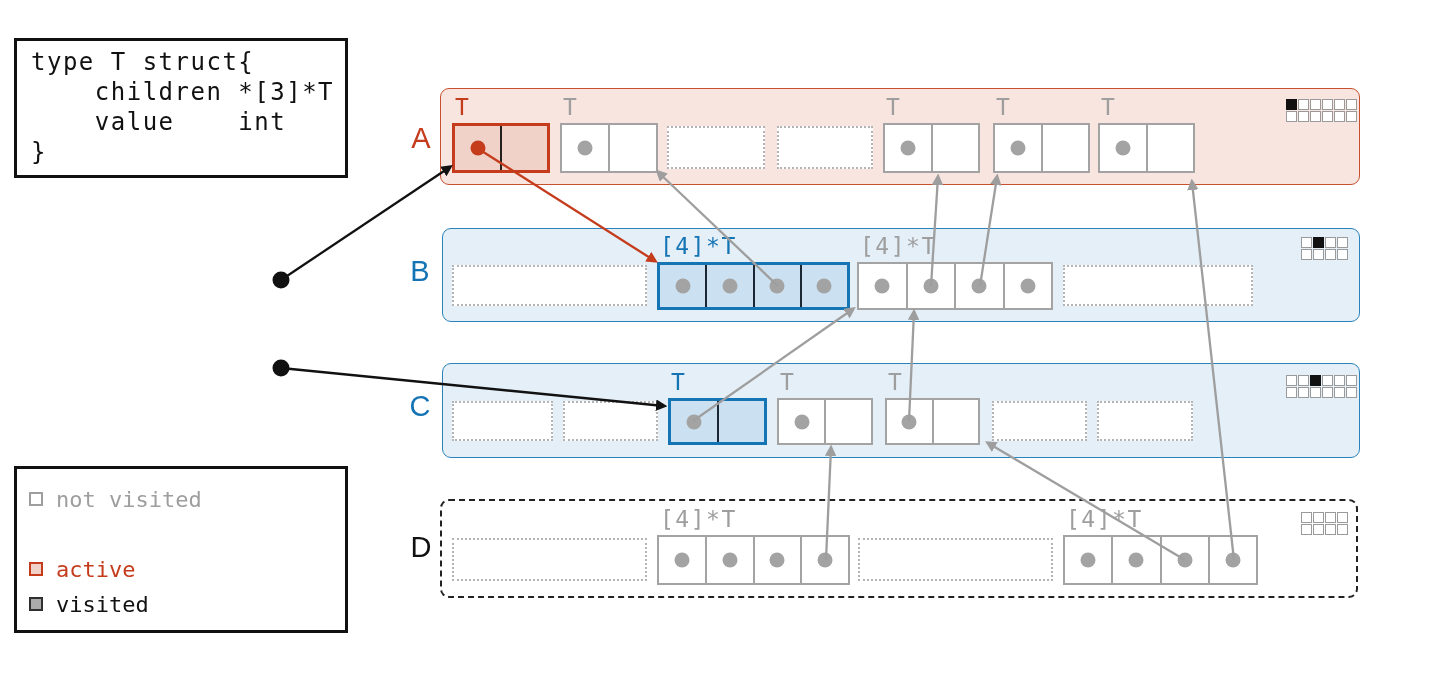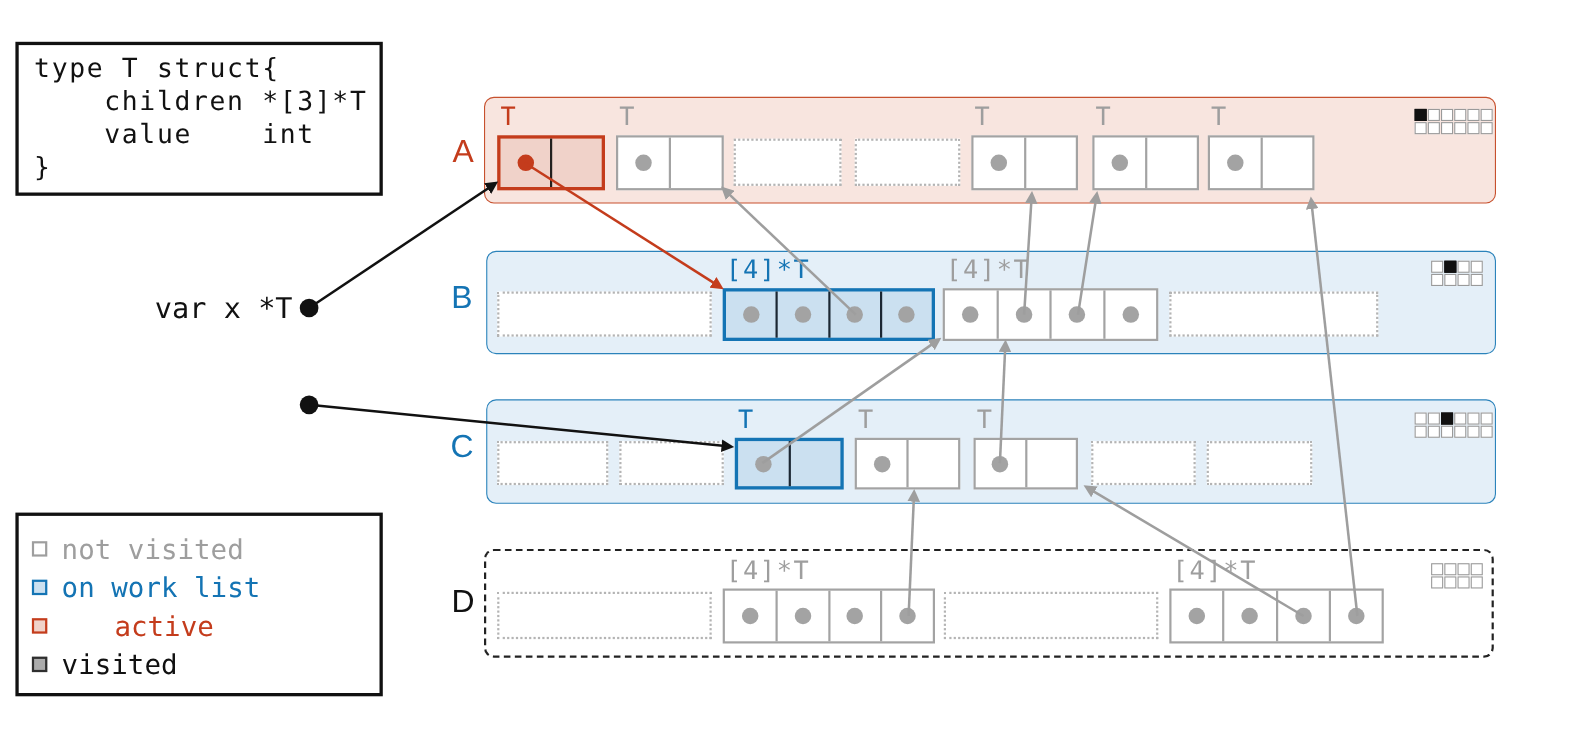--- a/index.html
+++ b/index.html
@@ -12,21 +12,21 @@
            border:3px solid #111;background:#fff;box-sizing:border-box;}
   .codebox pre{margin:6px 14px;font-size:24px;line-height:30px;letter-spacing:1.5px;color:#111;}
   .legendbox{position:absolute;left:14px;top:466px;width:334px;height:167px;
              border:3px solid #111;background:#fff;box-sizing:border-box;}
   .legend-item{position:absolute;left:12px;height:26px;display:flex;align-items:center;}
   .swatch{width:14px;height:14px;box-sizing:border-box;margin-right:13px;}
   .swatch.notvisited{border:2.5px solid #9e9e9e;background:#fff;}
   .swatch.worklist{border:2.5px solid #1474b4;background:#cbe0f0;}
   .swatch.active{border:2.5px solid #c43c1c;background:#f0d2c9;}
   .swatch.visited{border:2.5px solid #2f2f2f;background:#ababab;}
-  .ltext{font-size:25px;}
+  .ltext{font-size:22px;}
 
   
   .c-active{color:#c43c1c;}
   .c-worklist{color:#1474b4;}
   .c-notvisited{color:#9e9e9e;}
   .c-visited{color:#111;text-align:center;}
 
   
   .hspan{position:absolute;border-radius:9px;box-sizing:border-box;}
   .span-red{background:#f8e5df;border:1.5px solid #c7512e;}
@@ -71,25 +71,21 @@
     children *[3]*T
     value    int
 }</pre>
   </div>
 
   <div class="legendbox" id="legendbox">
       <div class="legend-item" style="top: 17px;">
         <div class="swatch notvisited"></div>
         <span class="mono ltext c-notvisited">not visited</span>
       </div>
-      <div class="legend-item" style="top: 52px;">
-        <div class="swatch worklist"></div>
-        <span class="mono ltext c-worklist">on work list</span>
-      </div>
-      <div class="legend-item" style="top: 87px; gap: 48px;">
+      <div class="legend-item" style="top: 87px;">
         <div class="swatch active"></div>
         <span class="mono ltext c-active">active</span>
       </div>
       <div class="legend-item" style="top: 122px;">
         <div class="swatch visited"></div>
         <span class="mono ltext c-visited">visited</span>
       </div>
     </div>
 
   <svg class="overlay" id="overlay" width="1440" height="675" viewBox="0 0 1440 675">
@@ -291,16 +287,15 @@
     <div class="bitmap" style="grid-template-columns: repeat(4, 11px); left: 1301px; top: 512px;">
       <div class="bcell"></div>
       <div class="bcell"></div>
       <div class="bcell"></div>
       <div class="bcell"></div>
       <div class="bcell"></div>
       <div class="bcell"></div>
       <div class="bcell"></div>
       <div class="bcell"></div>
     </div>
-    <div class="mono var-label" style="left: 100px; top: 266px;">var x *T</div>
     <div class="vdot" style="left: 281px; top: 280px;"></div>
     <div class="vdot" style="left: 281px; top: 368px;"></div>
   </div>
 
 </body></html>

